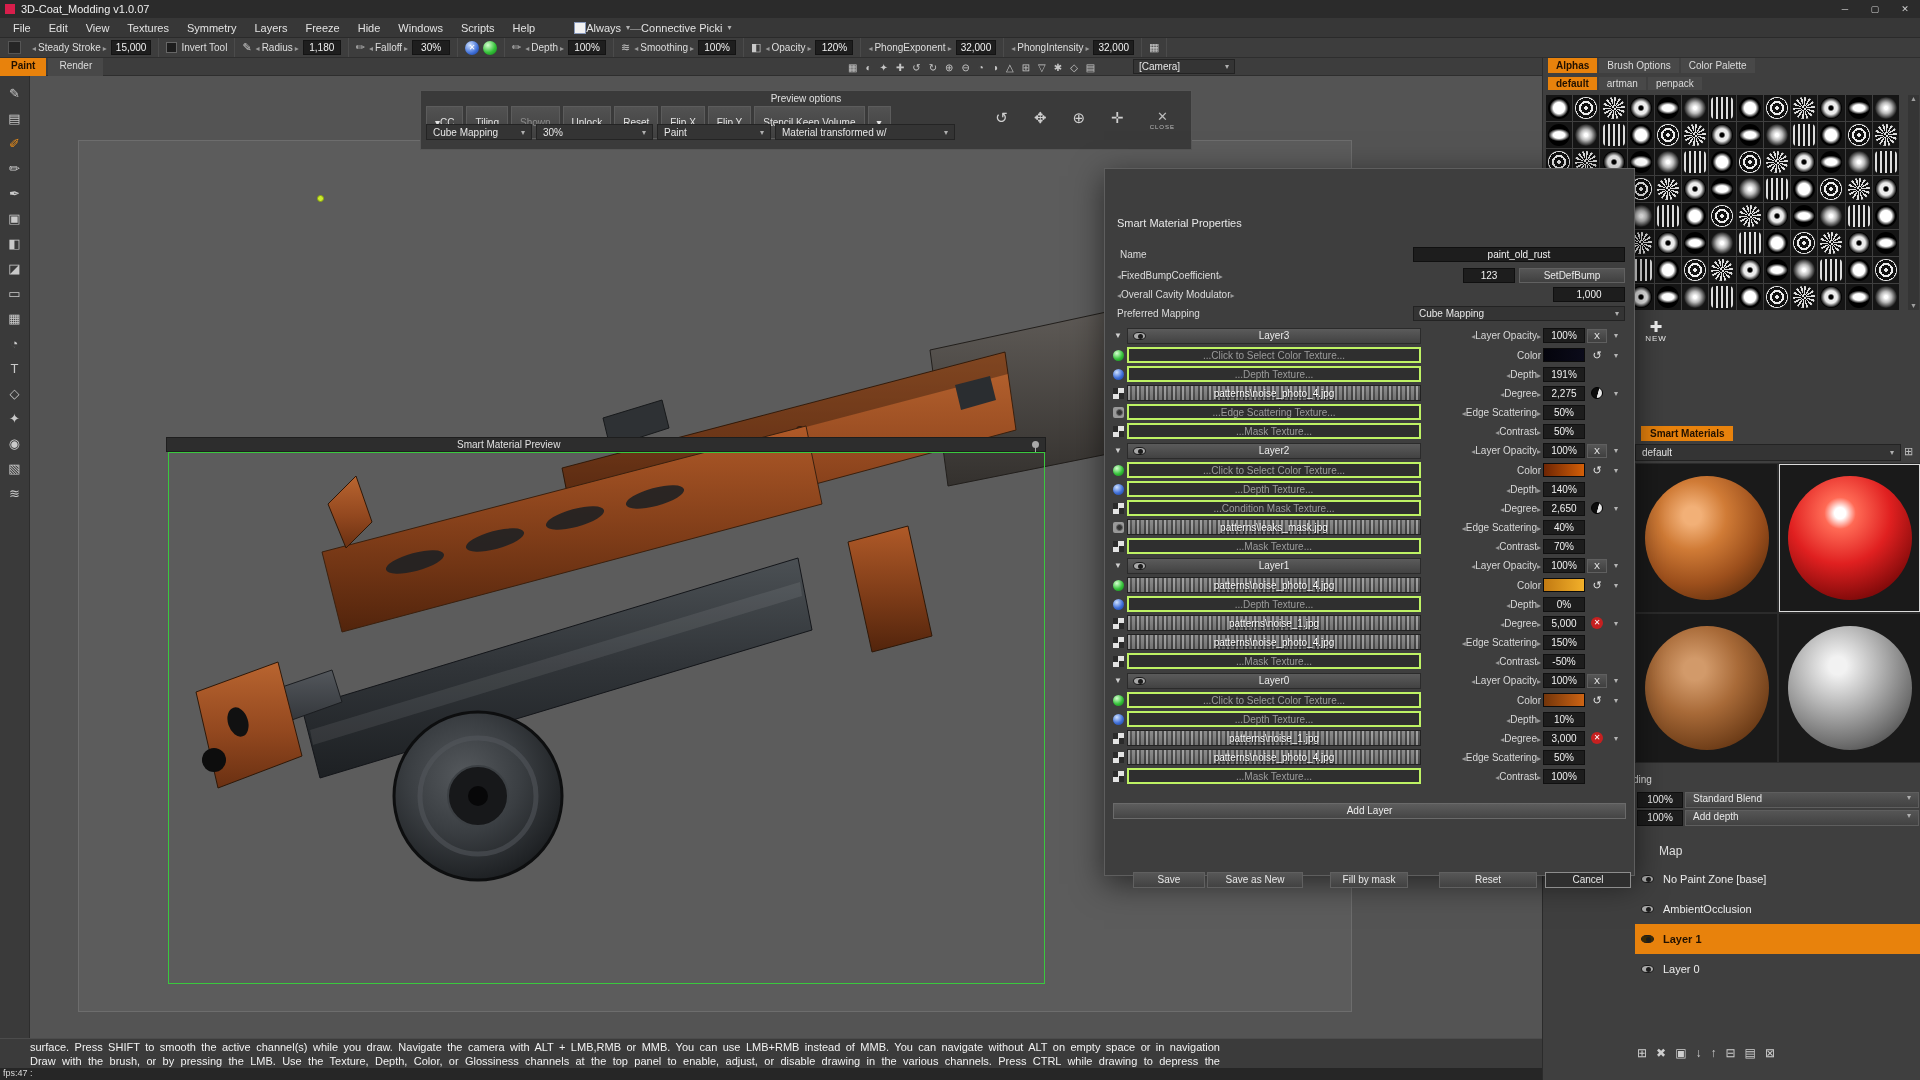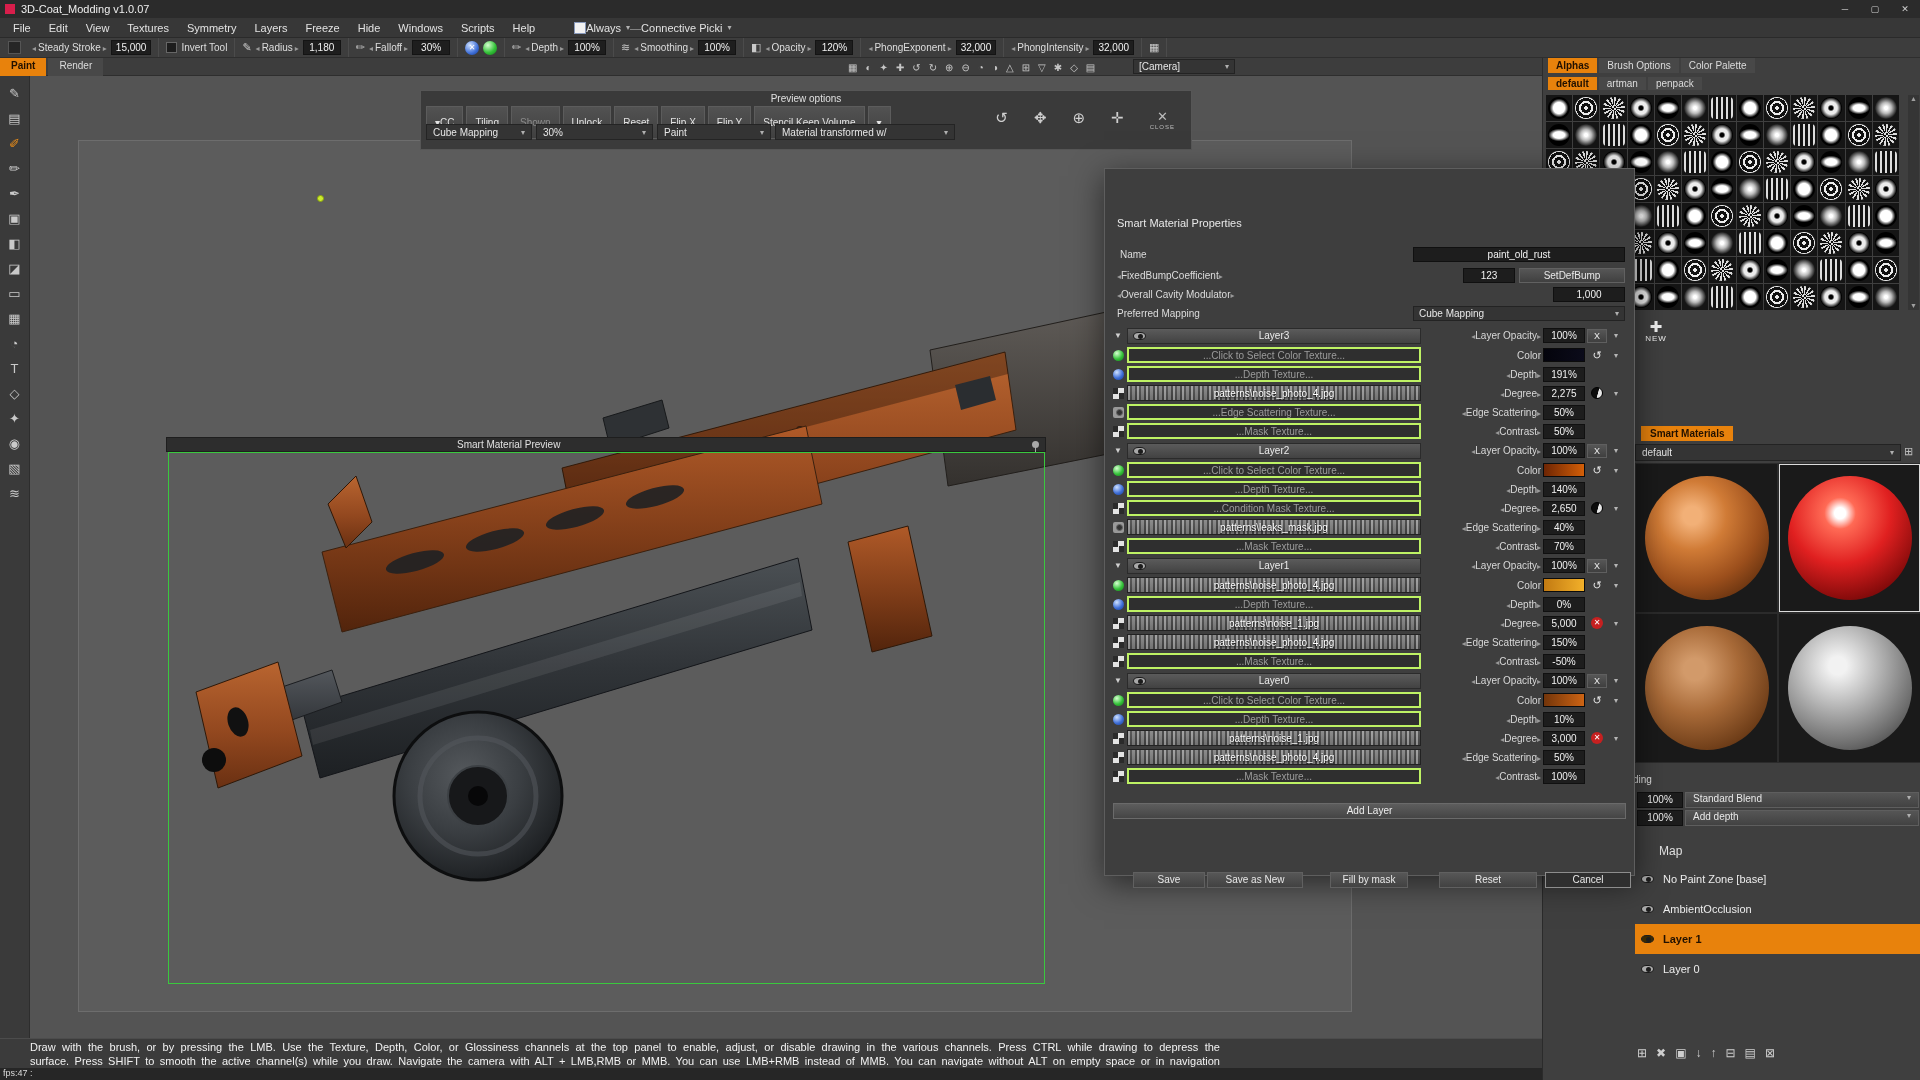--- a/index.html
+++ b/index.html
@@ -1082,18 +1082,18 @@
       <span>▣</span>
       <span>↓</span>
       <span>↑</span>
       <span>⊟</span>
       <span>▤</span>
       <span>⊠</span>
     </div>
 </div>
 
 <div class="statusbar">
+  <div class="status-line">surface. Press SHIFT to smooth the active channel(s) while you draw. Navigate the camera with ALT + LMB,RMB or MMB. You can use LMB+RMB instead of MMB. You can navigate without ALT on empty space or in navigation</div>
   <div class="status-line">Draw with the brush, or by pressing the LMB. Use the Texture, Depth, Color, or Glossiness channels at the top panel to enable, adjust, or disable drawing in the various channels. Press CTRL while drawing to depress the</div>
-  <div class="status-line">surface. Press SHIFT to smooth the active channel(s) while you draw. Navigate the camera with ALT + LMB,RMB or MMB. You can use LMB+RMB instead of MMB. You can navigate without ALT on empty space or in navigation</div>
 </div>
 <div class="fpsbar">
   <span>fps:47 :</span>
 </div>
 
 </body></html>

